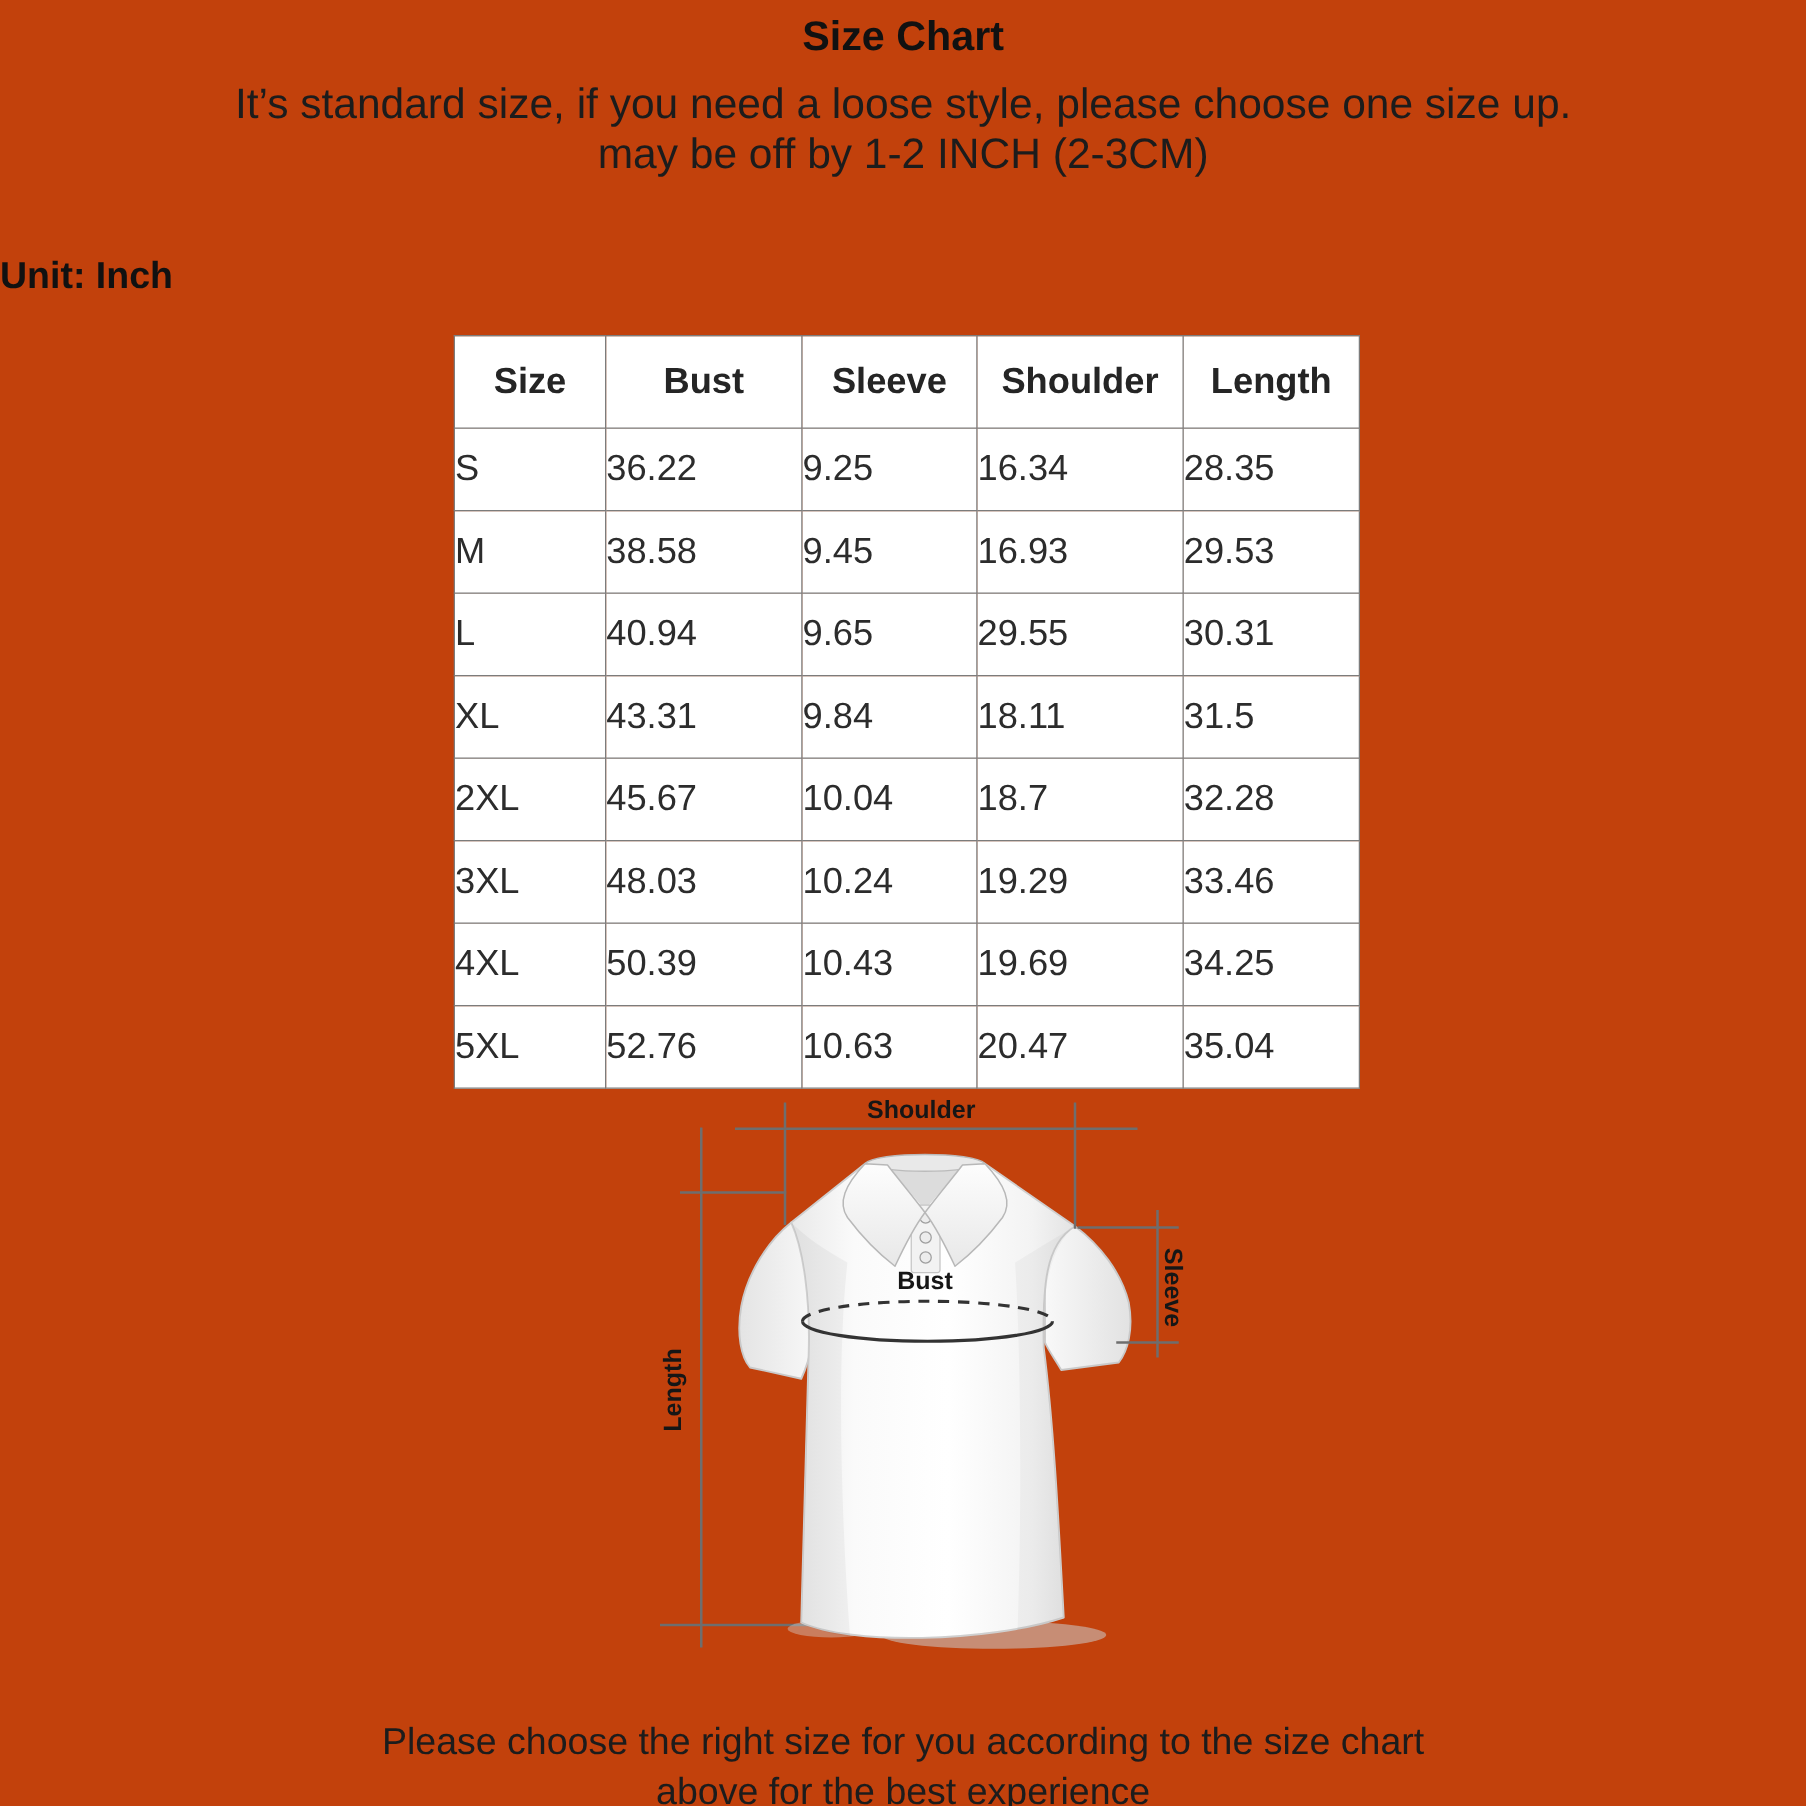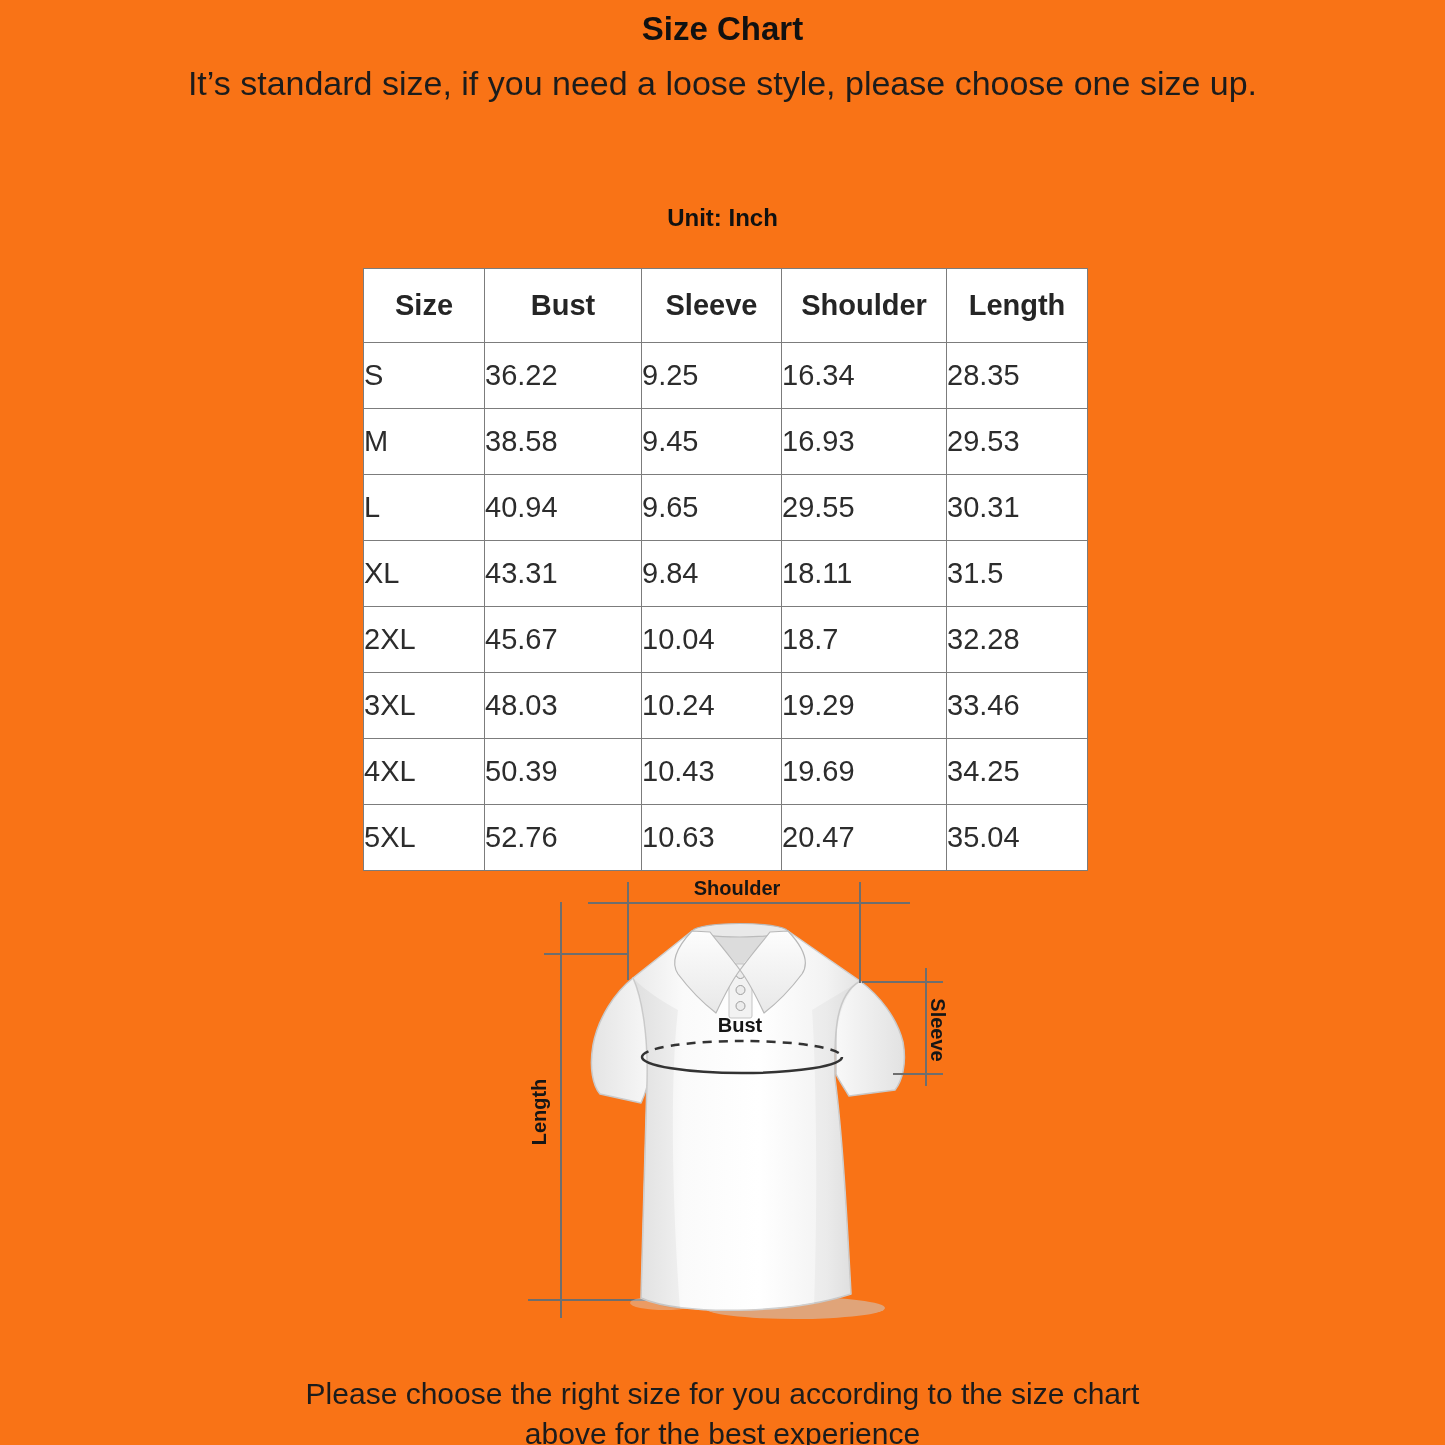--- a/index.html
+++ b/index.html
@@ -1,34 +1,34 @@
 <!DOCTYPE html>
 <html><head>
 <meta charset="utf-8">
 <style>
   html,body{margin:0;padding:0;background:#ffffff;}
   .canvas{
     position:relative;
     width:1445px;height:1445px;
-    background:#f97316;
+    background:#c2410c;
     font-family:"Liberation Sans", sans-serif;
     color:#1c1c1c;
     overflow:hidden;
   }
   .page-title{
     position:absolute;top:10px;left:0;width:100%;
     text-align:center;font-size:33px;font-weight:700;color:#111111;
   }
   .intro{
     position:absolute;top:63px;left:0;width:100%;
     text-align:center;font-size:34px;line-height:40px;color:#1c1c1c;
   }
   .unit-label{
     position:absolute;top:204px;left:0;width:100%;
-    text-align:center;font-size:24px;font-weight:700;color:#111111;
+    font-size:30px;font-weight:700;color:#111111;
   }
   table.size-chart{
     position:absolute;left:363px;top:268px;width:724px;
     border-collapse:collapse;table-layout:fixed;
     font-size:29px;color:#2c2c2c;
   }
   table.size-chart th, table.size-chart td{
     border:1.5px solid #7c7c7c;
     vertical-align:middle;
     padding:0;background:#ffffff;
@@ -52,20 +52,21 @@
 </style>
 </head>
 <body>
 
 <div class="canvas">
 
   <div class="page-title">Size Chart</div>
 
   <div class="intro">
     <div>It’s standard size, if you need a loose style, please choose one size up.</div>
+    <div>may be off by 1-2 INCH (2-3CM)</div>
   </div>
 
   <div class="unit-label">Unit: Inch</div>
 
   <table class="size-chart">
     <colgroup>
       <col style="width:121px">
         <col style="width:157px">
         <col style="width:140px">
         <col style="width:165px">

